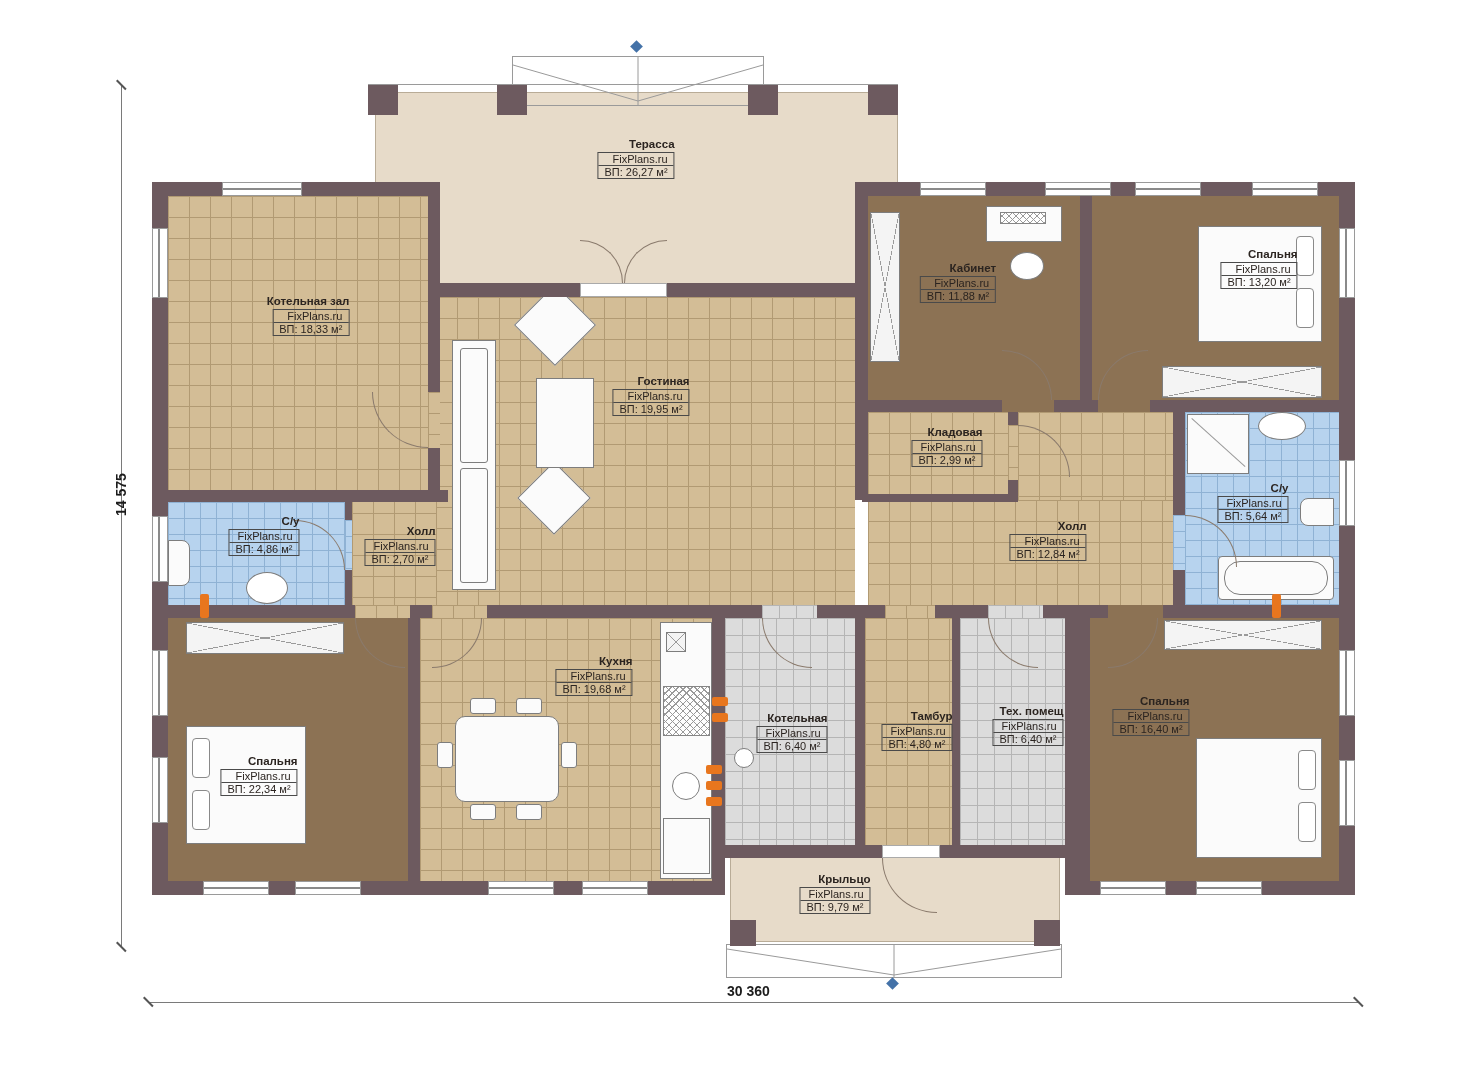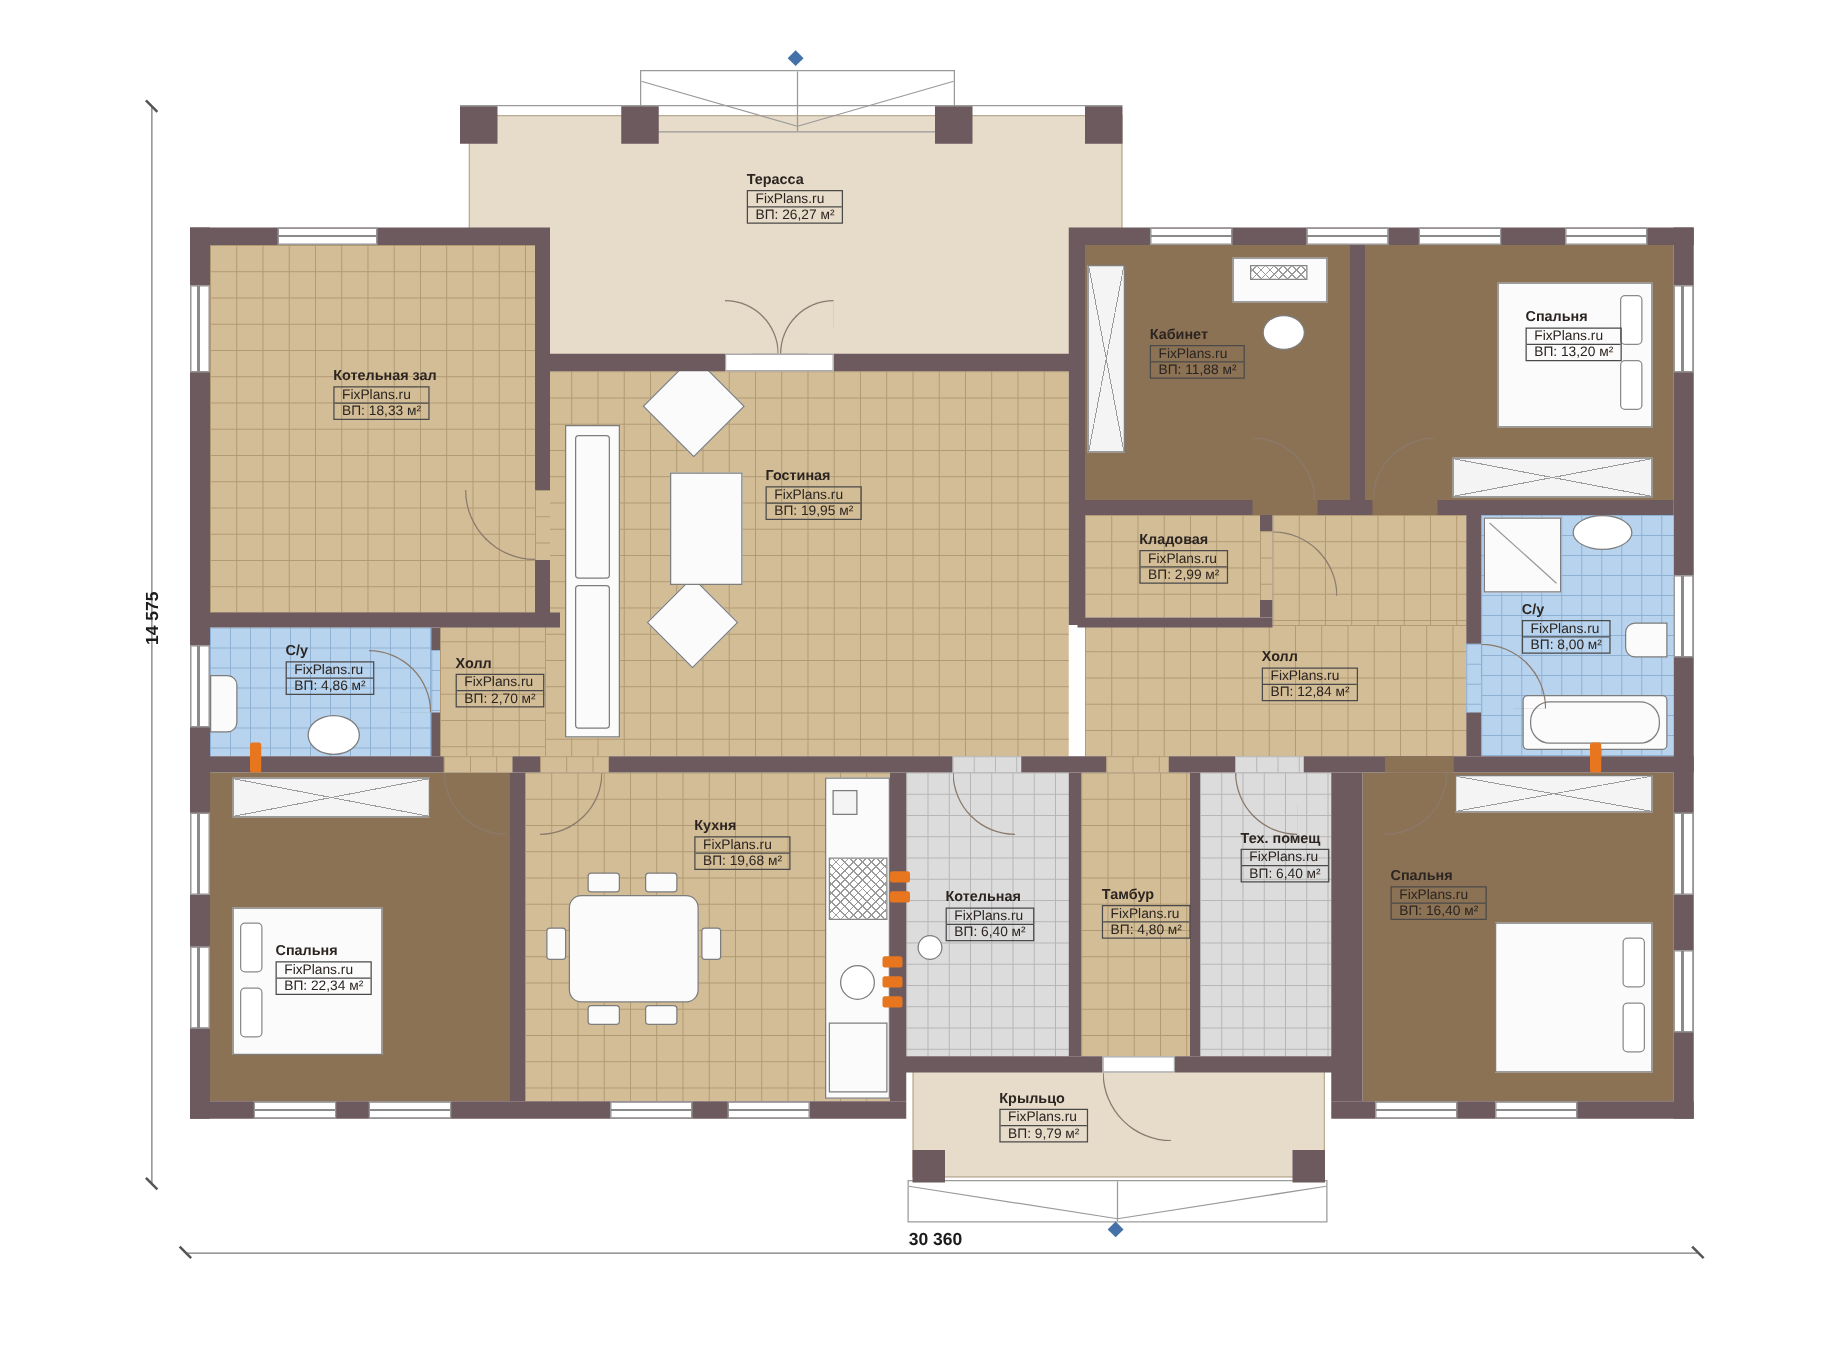--- a/index.html
+++ b/index.html
@@ -39,21 +39,21 @@
           background-image:linear-gradient(to top right,transparent 49.3%,#9a9a9a 49.3%,#9a9a9a 50.7%,transparent 50.7%),
                            linear-gradient(to bottom right,transparent 49.3%,#9a9a9a 49.3%,#9a9a9a 50.7%,transparent 50.7%); }
   .hatch{ position:absolute; z-index:6; border:1px solid #868686; background-color:#fff;
           background-image:repeating-linear-gradient(45deg,#9a9a9a 0 1px,transparent 1px 5px),
                            repeating-linear-gradient(-45deg,#9a9a9a 0 1px,transparent 1px 5px); }
   .ellipse { position:absolute; z-index:6; background:#fff; border:1px solid #7d7d7d; border-radius:50%; }
   .pillow  { position:absolute; z-index:6; background:#fff; border:1px solid #8a8a8a; border-radius:4px; }
   .rad  { position:absolute; z-index:14; background:var(--accent); border-radius:2px; }
   .circ { position:absolute; z-index:6; background:#fff; border:1px solid #7d7d7d; border-radius:50%; }
 
-  .room-label { position:absolute; z-index:30; transform:translateX(-50%); text-align:left; color:var(--ink);padding-left:12px; }
+  .room-label { position:absolute; z-index:30; transform:translateX(-50%); text-align:right; color:var(--ink);padding-left:12px; }
   .room-label .rname { font-weight:bold; font-size:11.5px; margin-bottom:2px; white-space:nowrap; }
   .room-label .rbox  { display:inline-block; border:1px solid #4a4a4a; font-size:11px; }
   .room-label .site  { border-bottom:1px solid #4a4a4a; padding:0 6px; white-space:nowrap; }
   .room-label .area  { padding:0 6px; white-space:nowrap; }
 
   .thin { position:absolute; background:#9a9a9a; z-index:2; }
   .frame{ position:absolute; border:1px solid #9a9a9a; z-index:2; background:transparent; }
   .diamond { position:absolute; width:9px; height:9px; background:var(--marker); transform:rotate(45deg); z-index:3; }
 
   .dim-line { position:absolute; background:#7a7a7a; z-index:20; }
@@ -283,39 +283,39 @@
   <div class="room-label" style="left:394px;top:525px">
     <div class="rname">Холл</div>
     <div class="rbox"><div class="site">FixPlans.ru</div><div class="area">ВП: 2,70 м²</div></div>
   </div>
   <div class="room-label" style="left:1042px;top:520px">
     <div class="rname">Холл</div>
     <div class="rbox"><div class="site">FixPlans.ru</div><div class="area">ВП: 12,84 м²</div></div>
   </div>
   <div class="room-label" style="left:1247px;top:482px">
     <div class="rname">С/у</div>
-    <div class="rbox"><div class="site">FixPlans.ru</div><div class="area">ВП: 8,00 м²</div></div>
+    <div class="rbox"><div class="site">FixPlans.ru</div><div class="area">ВП: 5,64 м²</div></div>
   </div>
   <div class="room-label" style="left:253px;top:755px">
     <div class="rname">Спальня</div>
     <div class="rbox"><div class="site">FixPlans.ru</div><div class="area">ВП: 22,34 м²</div></div>
   </div>
   <div class="room-label" style="left:588px;top:655px">
     <div class="rname">Кухня</div>
     <div class="rbox"><div class="site">FixPlans.ru</div><div class="area">ВП: 19,68 м²</div></div>
   </div>
   <div class="room-label" style="left:786px;top:712px">
     <div class="rname">Котельная</div>
     <div class="rbox"><div class="site">FixPlans.ru</div><div class="area">ВП: 6,40 м²</div></div>
   </div>
   <div class="room-label" style="left:911px;top:710px">
     <div class="rname">Тамбур</div>
     <div class="rbox"><div class="site">FixPlans.ru</div><div class="area">ВП: 4,80 м²</div></div>
   </div>
-  <div class="room-label" style="left:1022px;top:665px">
+  <div class="room-label" style="left:1022px;top:705px">
     <div class="rname">Тех. помещ</div>
     <div class="rbox"><div class="site">FixPlans.ru</div><div class="area">ВП: 6,40 м²</div></div>
   </div>
   <div class="room-label" style="left:1145px;top:695px">
     <div class="rname">Спальня</div>
     <div class="rbox"><div class="site">FixPlans.ru</div><div class="area">ВП: 16,40 м²</div></div>
   </div>
   <div class="room-label" style="left:829px;top:873px">
     <div class="rname">Крыльцо</div>
     <div class="rbox"><div class="site">FixPlans.ru</div><div class="area">ВП: 9,79 м²</div></div>

